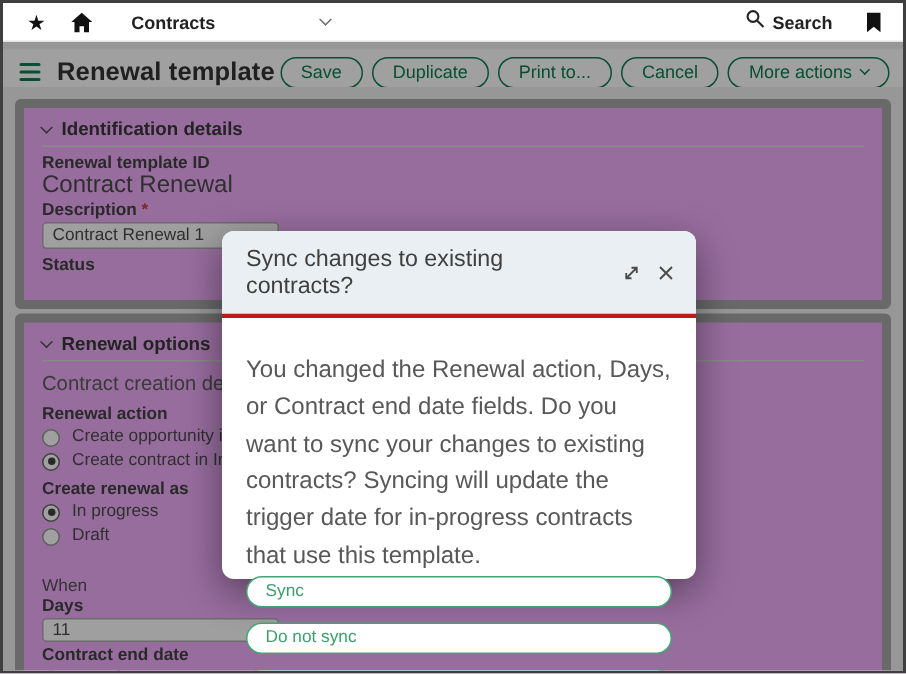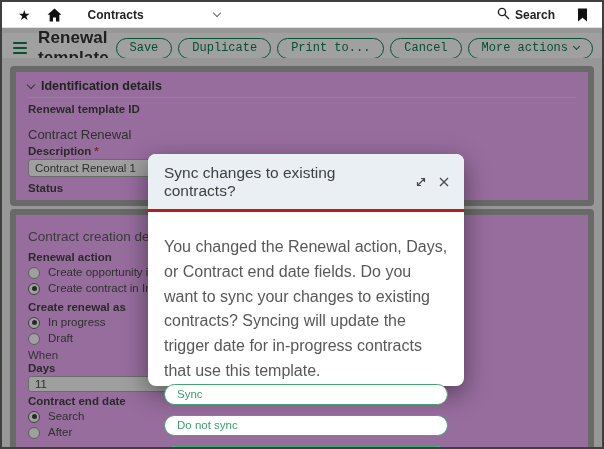--- a/index.html
+++ b/index.html
@@ -31,40 +31,40 @@
     position:absolute;top:31px;left:0;right:0;height:30px;background:#fff;
     display:flex;align-items:center;padding:0 9px 0 11px;
   }
   .hamburger{display:flex;flex-direction:column;gap:2.5px;cursor:pointer;}
   .hamburger i{display:block;width:14px;height:2.5px;background:#00784a;border-radius:1px;}
   .page-title{font-size:17px;font-weight:bold;color:#2b2b2b;margin-left:11px;letter-spacing:.1px;}
   .pills{display:flex;align-items:center;gap:6px;}
   .pill{
     height:21px;border:1.5px solid #00784a;border-radius:11px;background:transparent;
     color:#00784a;font-size:12px;padding:0 13px;display:flex;align-items:center;gap:6px;
-    cursor:pointer;font-family:Liberation Mono, monospace;white-space:nowrap;
+    cursor:pointer;font-family:Liberation Sans, sans-serif;white-space:nowrap;
   }
   .pill .chev{border-color:#00784a;width:5px;height:5px;}
   
   .content{position:absolute;top:56px;left:0;right:0;bottom:0;background:#f1f1f1;}
   .section{
     position:absolute;left:8px;right:8px;background:#f0abfc;
     border:6px solid #a3a3a3;border-radius:4px;padding:7px 12px;
   }
   .sec-ident{top:8px;height:140px;}
   .sec-renew{top:151px;bottom:-6px;}
   .sec-head{display:flex;align-items:center;gap:7px;border-bottom:1px solid #dadada;
     padding-bottom:4px;cursor:pointer;}
   .sec-head .chev{border-color:#4a4a4a;margin-top:-2px;}
   .sec-head .lbl{font-size:12.5px;font-weight:bold;color:#2f2f2f;}
   .subsection{font-size:13.5px;color:#555;margin-top:7px;}
   .f-label{font-size:11.5px;font-weight:bold;color:#3a3a3a;margin-top:6px;line-height:11px;}
   .f-label.plain{font-weight:normal;color:#4a4a4a;}
   .f-label.mt8{margin-top:8px;}
-  .f-value{font-size:13px;color:#444;margin-top:14px;line-height:11px;}
+  .f-value{font-size:16px;color:#444;margin-top:3px;line-height:11px;}
   .req{color:#c23a31;margin-left:3px;font-weight:bold;}
   .tinput{
     display:block;width:158px;height:18px;margin-top:2px;border:1px solid #a9a9a9;
     border-radius:3px;background:#fdfdfd;font-size:11.5px;color:#444;padding:0 6px;
     font-family:"Liberation Sans",sans-serif;
   }
   .tinput.short{height:16px;}
   .radio-row{display:flex;align-items:center;gap:8px;margin-top:3px;height:13px;cursor:pointer;}
   .radio{width:12px;height:12px;border:1px solid #8f8f8f;border-radius:50%;background:#fff;
     display:flex;align-items:center;justify-content:center;flex:0 0 auto;}
@@ -155,20 +155,24 @@
       <div class="f-label">Renewal template ID</div>
       <div class="f-value">Contract Renewal</div>
       <div class="f-label">
         <span>Description</span><span class="req">*</span>
       </div>
       <input class="tinput" type="text" value="Contract Renewal 1" style="">
       <div class="f-label">Status</div>
     </div>
 
     <div class="section sec-renew">
+      <div class="sec-head">
+        <span class="chev"></span>
+        <span class="lbl">Renewal options</span>
+      </div>
       <div class="subsection">Contract creation details</div>
 
       <div class="f-label mt8">Renewal action</div>
       <div class="radio-row">
         <span class="radio"></span>
         <span class="radio-lbl">Create opportunity in Salesforce</span>
       </div>
       <div class="radio-row">
         <span class="radio checked"></span>
         <span class="radio-lbl">Create contract in Intacct</span>
@@ -177,21 +181,21 @@
       <div class="f-label" style="margin-top:7px;">Create renewal as</div>
       <div class="radio-row">
         <span class="radio checked"></span>
         <span class="radio-lbl">In progress</span>
       </div>
       <div class="radio-row">
         <span class="radio"></span>
         <span class="radio-lbl">Draft</span>
       </div>
 
-      <div class="f-label plain" style="margin-top:5px;">When</div>
+      <div class="f-label plain" style="margin-top:22px;">When</div>
       <div class="f-label" style="margin-top:2px;">Days</div>
       <input class="tinput short" type="text" value="11" style="">
 
       <div class="f-label" style="margin-top:4px;">Contract end date</div>
       <div class="radio-row">
         <span class="radio checked"></span>
         <span class="radio-lbl">Search</span>
       </div>
       <div class="radio-row">
         <span class="radio"></span>

